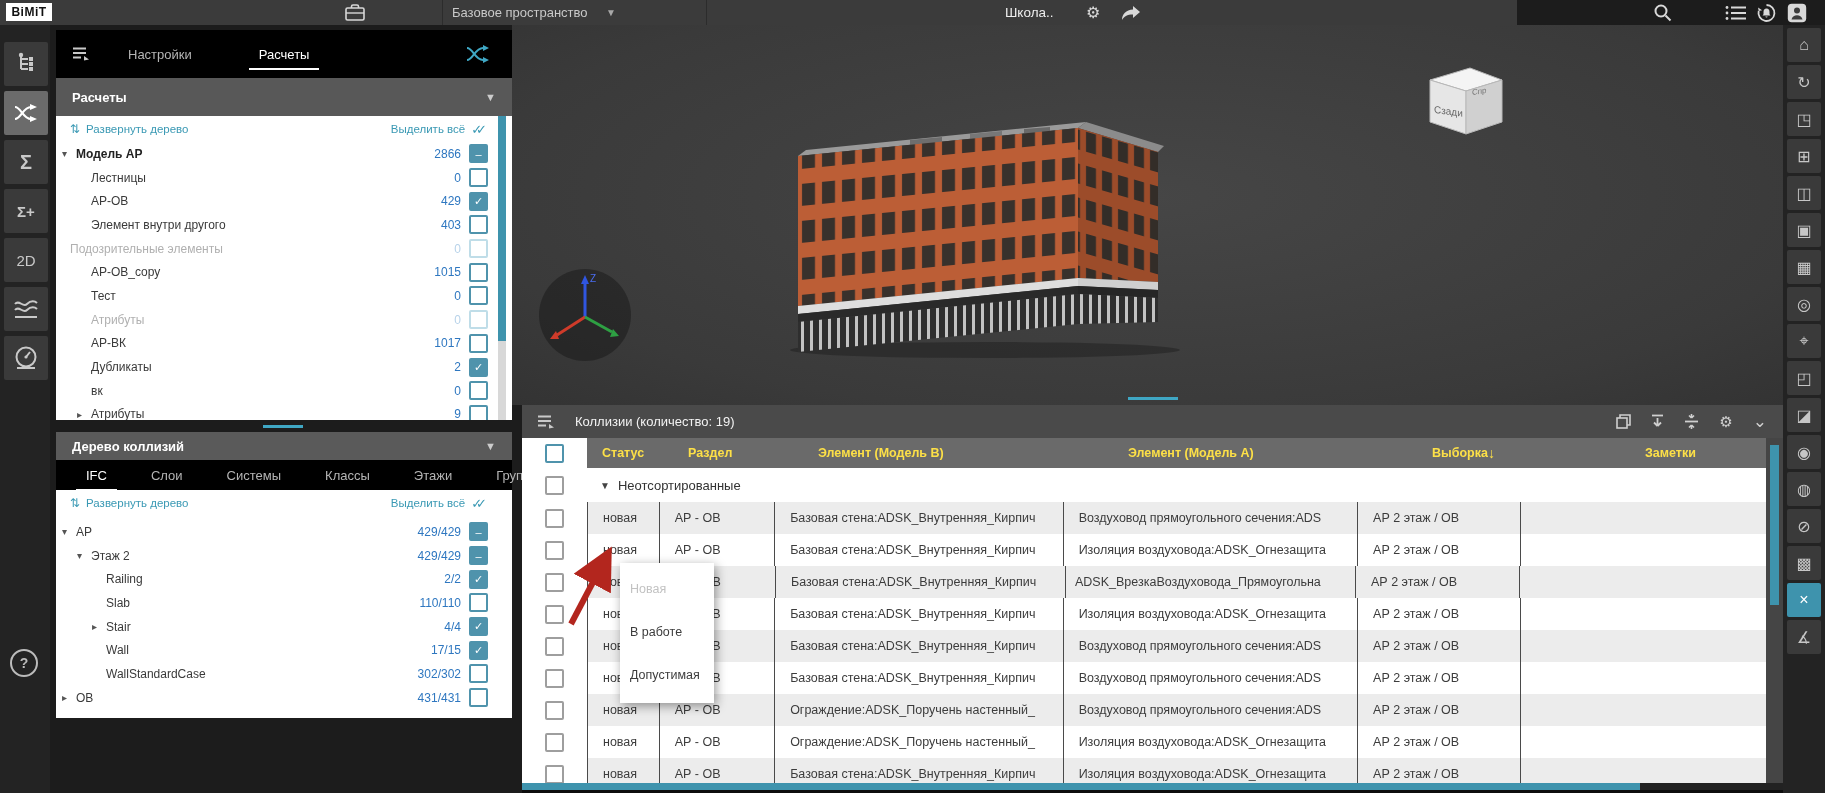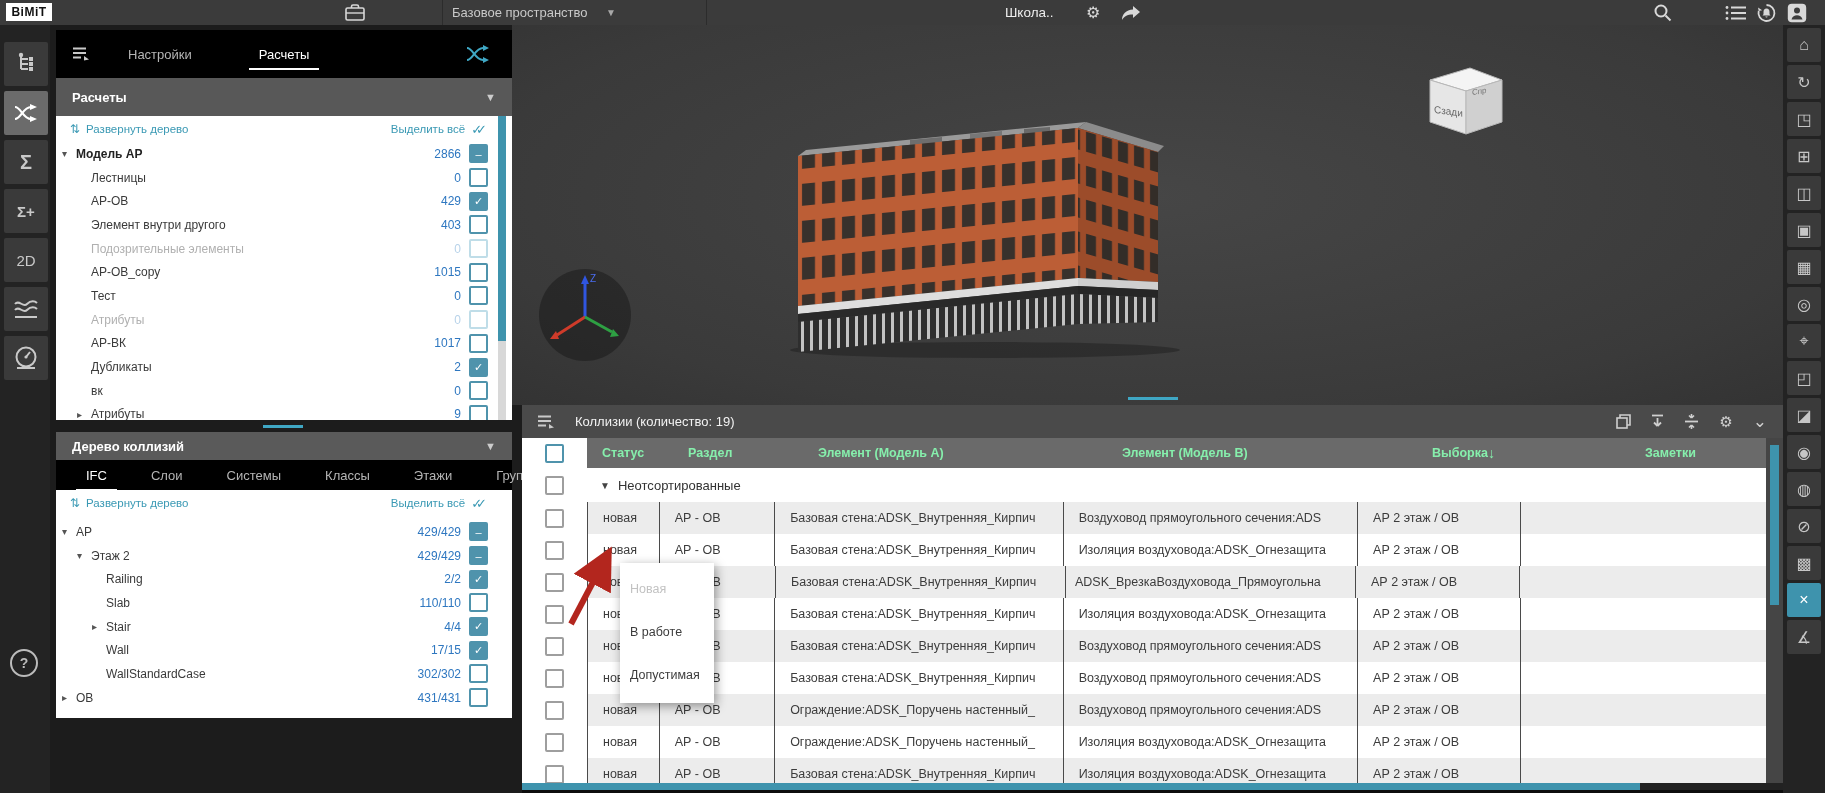--- a/index.html
+++ b/index.html
@@ -1,19 +1,19 @@
 <!DOCTYPE html>
 <html><head>
 <meta charset="utf-8">
 <style>
   html,body{margin:0;padding:0;background:#111;}
   #app{position:relative;width:1825px;height:793px;background:#1c1c1c;
        font-family:"Liberation Sans",sans-serif;overflow:hidden;color:#ddd;}
   
-  .topbar{position:absolute;left:0;top:0;width:1825px;height:25px;background:#3b3b3b;}
+  .topbar{position:absolute;left:0;top:0;width:1517px;height:25px;background:#3b3b3b;}
   .logo{position:absolute;left:6px;top:3px;width:46px;height:18px;background:#fff;color:#111;
         font-weight:bold;font-size:12px;display:flex;align-items:center;justify-content:center;letter-spacing:.5px;}
   .tb-ic{position:absolute;top:2px;height:21px;display:flex;align-items:center;color:#d8d8d8;}
   .tb-sep{position:absolute;top:0;width:1px;height:25px;background:#2c2c2c;}
   .ws-label{position:absolute;left:452px;top:0;height:25px;display:flex;align-items:center;
             color:#c9c9c9;font-size:13px;}
   .ws-caret{position:absolute;left:606px;top:0;height:25px;display:flex;align-items:center;color:#a8a8a8;font-size:10px;}
   .proj{position:absolute;left:1005px;top:0;height:25px;display:flex;align-items:center;color:#eee;font-size:13.5px;}
   
   .left-rail{position:absolute;left:0;top:25px;width:50px;height:768px;background:#232323;}
@@ -52,21 +52,21 @@
   
   .viewer{position:absolute;left:512px;top:25px;width:1271px;height:380px;
           background:radial-gradient(ellipse at 50% 45%, #464646 0%, #3a3a3a 75%, #333 100%);}
   
   .col-panel{position:absolute;left:522px;top:405px;width:1261px;height:388px;background:#fff;}
   .col-head{position:absolute;left:0;top:0;width:1261px;height:33px;background:#4a4a4a;display:flex;align-items:center;}
   .col-title{color:#f2f2f2;font-size:13px;margin-left:53px;}
   .col-tools{position:absolute;right:16px;top:0;height:33px;display:flex;align-items:center;gap:20px;color:#cfcfcf;}
   .col-tools .ticon{font-size:15px;display:flex;align-items:center;}
   .hdr-row{position:absolute;left:0;top:33px;height:30px;display:flex;}
-  .hdr-cell{background:#6a6a6a;color:#86efac;font-size:12.5px;font-weight:bold;display:flex;align-items:center;}
+  .hdr-cell{background:#6a6a6a;color:#fde047;font-size:12.5px;font-weight:bold;display:flex;align-items:center;}
   .cb-col{width:65px;flex:none;background:#fff;display:flex;align-items:center;justify-content:center;}
   .cb.gray{border-color:#9e9e9e;}
   .grp-row{position:absolute;left:0;top:63px;height:34px;width:1244px;display:flex;align-items:center;background:#fff;
            font-size:13px;color:#333;}
   .rows{position:absolute;left:0;top:97px;width:1244px;height:281px;overflow:hidden;}
   .drow{display:flex;height:32px;font-size:12.5px;color:#3c3c3c;}
   .dcell{display:flex;align-items:center;border-left:1.5px solid #4a4a4a;white-space:nowrap;overflow:hidden;}
   .drow .cb-col{border-left:none;background:#fff;}
   .drow.odd .dcell{background:#ececec;}
   .drow.even .dcell{background:#fff;}
@@ -238,21 +238,21 @@
           <span class="tlabel">АР-ОВ</span>
           <span class="tcount">429</span>
           <span class="cb checked">✓</span>
         </div>
         <div class="trow" style="padding-left: 21px;">
           <span class="tcaret"></span>
           <span class="tlabel">Элемент внутри другого</span>
           <span class="tcount">403</span>
           <span class="cb unchecked"></span>
         </div>
-        <div class="trow" style="padding-left: 21px;">
+        <div class="trow" style="">
           <span class="tcaret"></span>
           <span class="tlabel disabled">Подозрительные элементы</span>
           <span class="tcount disabled">0</span>
           <span class="cb disabled"></span>
         </div>
         <div class="trow" style="padding-left: 21px;">
           <span class="tcaret"></span>
           <span class="tlabel">АР-ОВ_copy</span>
           <span class="tcount">1015</span>
           <span class="cb unchecked"></span>
@@ -469,22 +469,22 @@
           <span class="ticon">⚙</span>
           <span class="ticon" style="font-size: 17px;">⌄</span>
         </div>
     </div>
     <div class="hdr-row" id="hdr-row">
         <span class="cb-col">
           <span class="cb"></span>
         </span>
         <span class="hdr-cell" style="width: 71px; padding-left: 15px;">Статус</span>
         <span class="hdr-cell" style="width: 115px; padding-left: 15px;">Раздел</span>
+        <span class="hdr-cell" style="width: 295px; padding-left: 15px;">Элемент (Модель В)</span>
         <span class="hdr-cell" style="width: 289px; padding-left: 15px;">Элемент (Модель А)</span>
-        <span class="hdr-cell" style="width: 295px; padding-left: 15px;">Элемент (Модель В)</span>
         <span class="hdr-cell" style="width: 163px; padding-left: 15px;">Выборка<span style="font-size: 14px;"> ↓</span></span>
         <span class="hdr-cell" style="width: 211px; padding-left: 50px;">Заметки</span>
       </div>
     <div class="grp-row">
       <span class="cb-col">
           <span class="cb gray"></span>
         </span>
       <span style="margin-left:13px;color:#444;font-size:10px">▼</span>
       <span style="margin-left:8px">Неотсортированные</span>
     </div>

